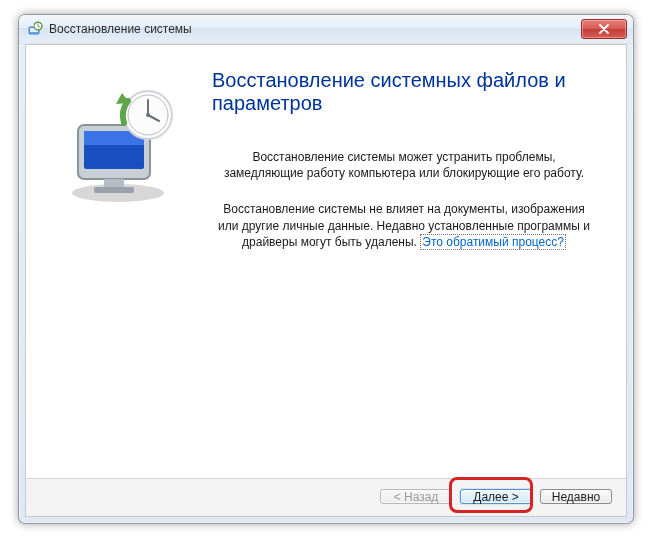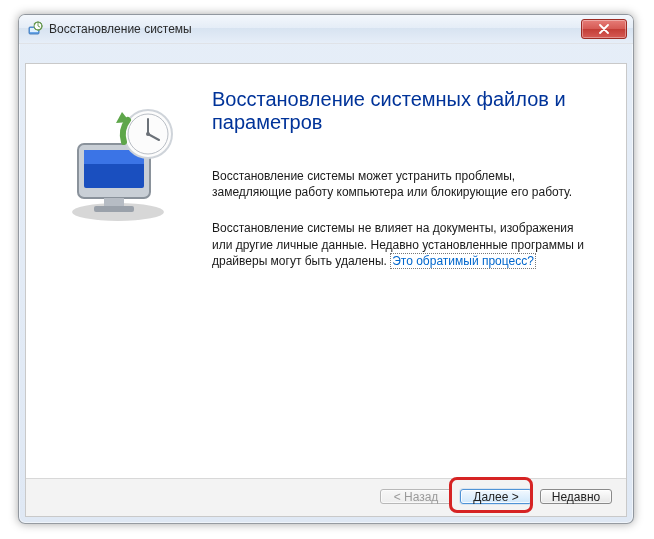--- a/index.html
+++ b/index.html
@@ -18,21 +18,20 @@
   .window {
     position: absolute;
     left: 18px; top: 14px;
     width: 614px; height: 508px;
     border: 1px solid rgba(0,0,0,0.35);
     border-radius: 7px;
     box-shadow: 0 0 10px rgba(0,0,0,0.35), inset 0 0 0 1px rgba(255,255,255,0.5);
     background: linear-gradient(#e6eef8, #dfe8f4);
     display: flex;
     flex-direction: column;
-    gap: 19px;
   }
   .titlebar {
     height: 28px;
     display: flex;
     align-items: center;
     padding: 0 6px 0 8px;
     background: linear-gradient(#f3f7fc 0%, #e5edf7 45%, #d7e3f1 46%, #e6eef8 100%);
     border-top-left-radius: 6px;
     border-top-right-radius: 6px;
     border-bottom: 1px solid rgba(0,0,0,0.08);
@@ -86,20 +85,21 @@
   }
   .heading {
     font-size: 20px;
     color: #003399;
     margin: 0 0 34px 0;
     font-weight: 400;
   }
   .para {
     margin: 0 0 20px 0;
     line-height: 1.35;
+    text-align: center;
   }
   .help-link {
     color: #0066cc;
     text-decoration: none;
     border: 1px dotted #777;
     padding: 0 1px;
     cursor: pointer;
   }
   .footer {
     flex: 0 0 auto;

